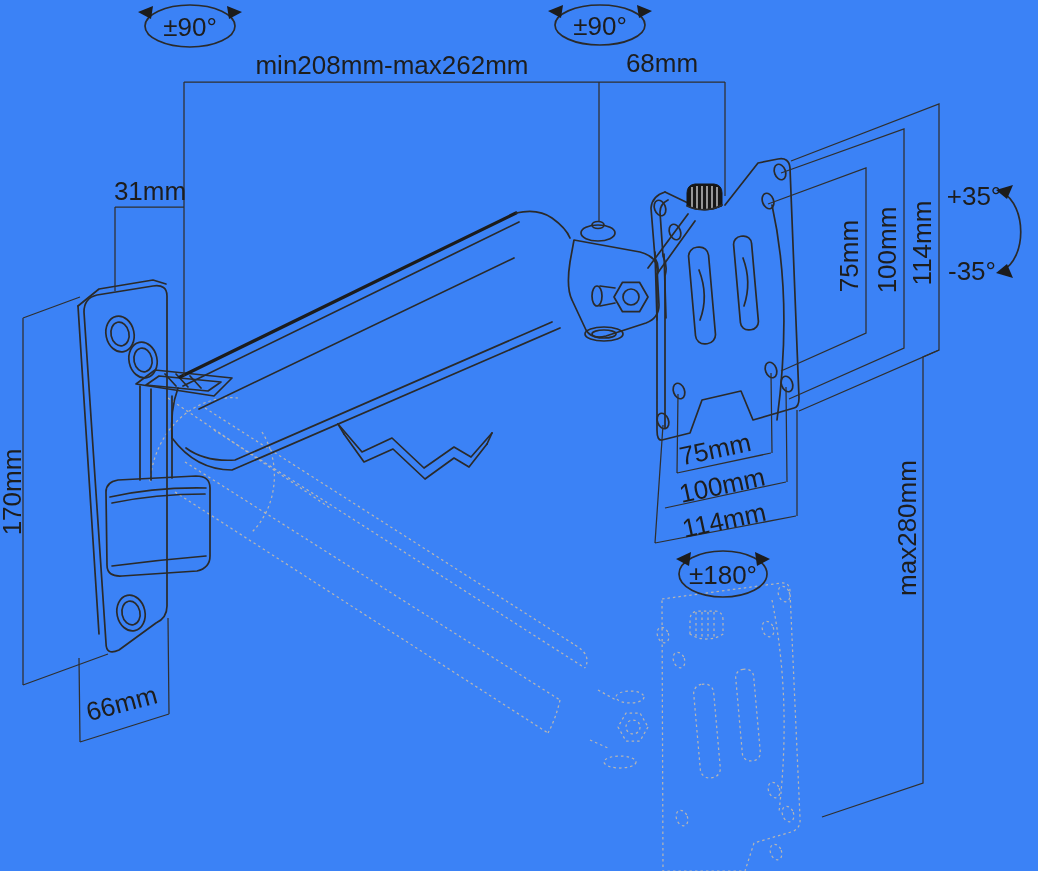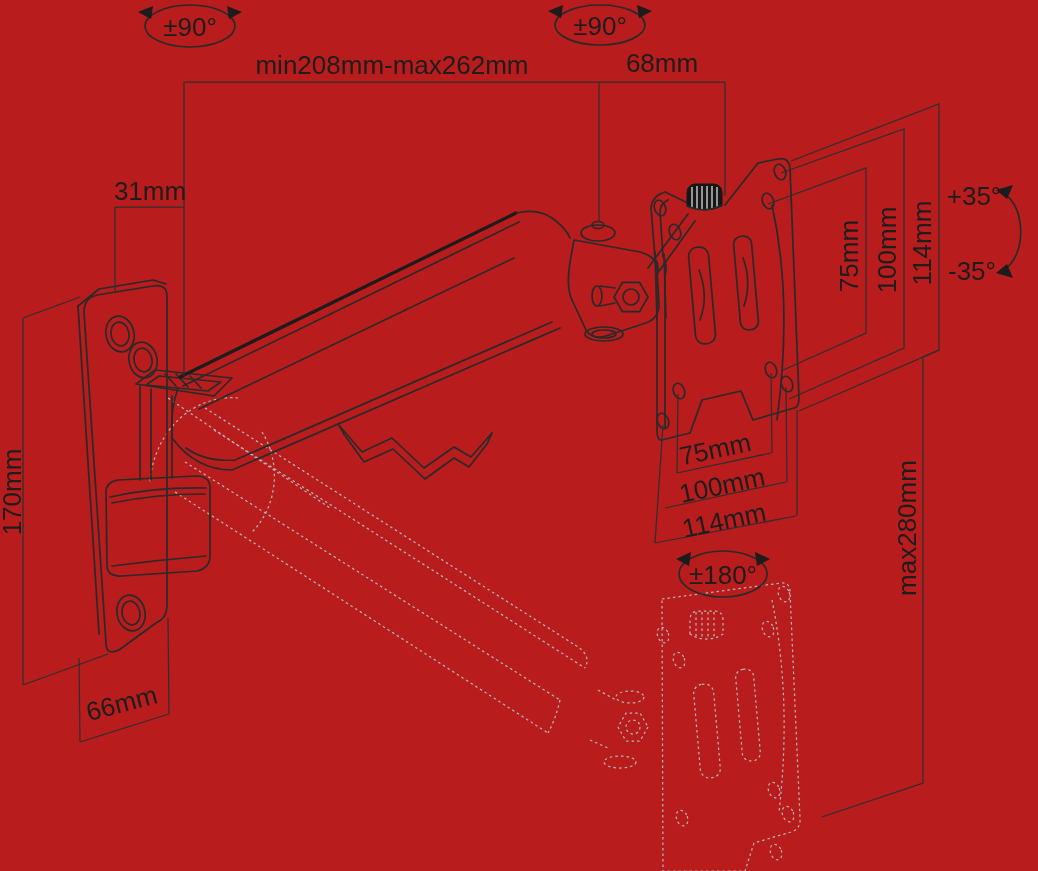--- a/index.html
+++ b/index.html
@@ -1,16 +1,16 @@
 <!DOCTYPE html>
 <html><head>
 <meta charset="utf-8">
 <style>
   html,body{margin:0;padding:0;background:#ffffff;}
-  .stage{position:relative;width:1038px;height:871px;background:#b91c1c;overflow:hidden;
+  .stage{position:relative;width:1038px;height:871px;background:#3b82f6;overflow:hidden;
          font-family:"Liberation Sans",sans-serif;}
   svg{display:block;}
   text{fill:#1d1d1d;font-family:"Liberation Sans",sans-serif;font-size:26px;}
   .solid{stroke:#2a2a2a;fill:none;stroke-width:1.7;stroke-linejoin:round;stroke-linecap:round;}
   .bold{stroke:#1c1c1c;fill:none;stroke-width:3.2;stroke-linejoin:round;stroke-linecap:round;}
   .dim{stroke:#2f2f2f;fill:none;stroke-width:1.25;stroke-linecap:butt;}
   .ghost{stroke:#b5b5b5;fill:none;stroke-width:1.25;stroke-dasharray:2.5 3;stroke-linejoin:round;}
   .filldark{fill:#161616;stroke:#161616;}
   .rib{stroke:#ffffff;stroke-width:1.1;}
   .arrow{fill:#1c1c1c;stroke:none;}

